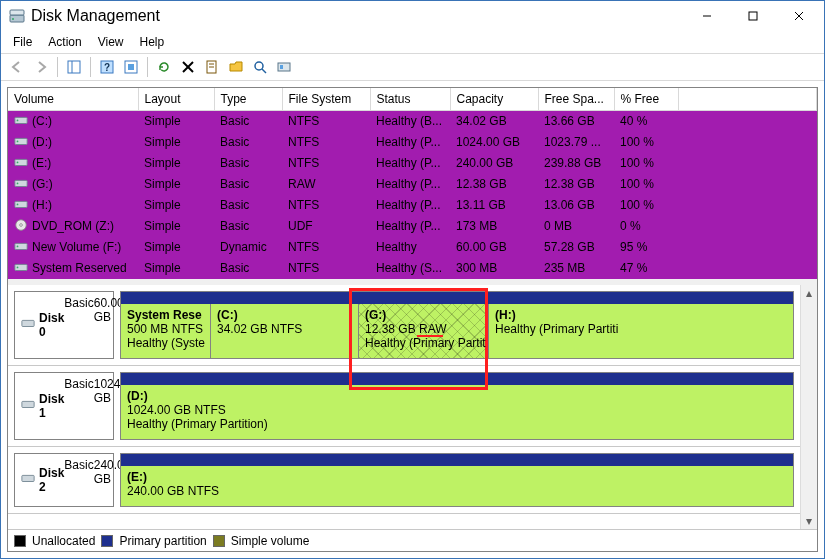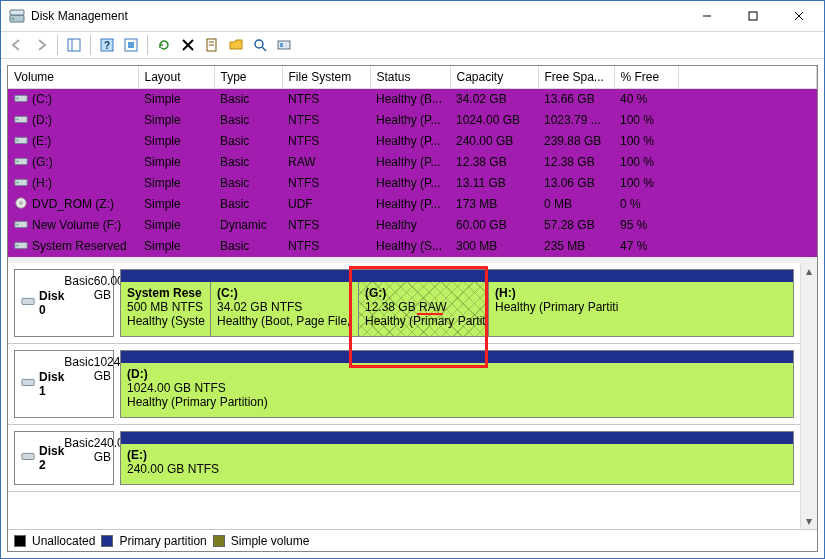--- a/index.html
+++ b/index.html
@@ -1,20 +1,20 @@
 <!DOCTYPE html>
 <html><head>
 <meta charset="utf-8">
 <style>
   * { box-sizing: border-box; }
   html, body { margin: 0; padding: 0; font-family: "Segoe UI", Tahoma, sans-serif; font-size: 12px; color: #000; }
   .window { width: 825px; height: 559px; background: #fff; border: 1px solid #3973b6; display: flex; flex-direction: column; }
   .titlebar { height: 30px; display: flex; align-items: center; padding: 0 2px 0 8px; }
   .titlebar .app-icon { width: 16px; height: 16px; margin-right: 6px; }
-  .titlebar .title { flex: 1; font-size: 12px; }
+  .titlebar .title { flex: 1; font-size: 16px; }
   .win-controls { display: flex; }
   .win-btn { width: 46px; height: 30px; display: flex; align-items: center; justify-content: center; }
   .win-btn svg { width: 10px; height: 10px; }
   .menubar { height: 22px; display: flex; align-items: center; padding: 0 4px; }
   .menubar .menu-item { padding: 2px 8px; }
   .toolbar { height: 28px; border-top: 1px solid #d9d9d9; border-bottom: 1px solid #d9d9d9; display: flex; align-items: center; padding: 0 4px; gap: 0; }
   .tool-btn { width: 24px; height: 24px; display: flex; align-items: center; justify-content: center; }
   .tool-sep { width: 1px; height: 20px; background: #c8c8c8; margin: 0 4px; }
   .client { flex: 1; padding: 6px; display: flex; flex-direction: column; overflow: hidden; }
   .client-frame { flex: 1; border: 1px solid #838383; display:flex; flex-direction:column; overflow:hidden; }
@@ -88,20 +88,26 @@
         </div>
       <div class="win-btn">
           <svg viewBox="0 0 10 10">
             <line x1="1" y1="1" x2="9" y2="9" stroke="#000"></line>
             <line x1="9" y1="1" x2="1" y2="9" stroke="#000"></line>
           </svg>
         </div>
     </div>
   </div>
 
+  <div class="menubar">
+    <div class="menu-item">File</div>
+    <div class="menu-item">Action</div>
+    <div class="menu-item">View</div>
+    <div class="menu-item">Help</div>
+  </div>
 
   <div class="toolbar">
     <div class="tool-btn disabled">
         <svg width="16" height="16" viewBox="0 0 16 16">
           <path d="M10 3 L4 8 L10 13" fill="none" stroke="#a8a8a8" stroke-width="2"></path>
         </svg>
       </div>
     <div class="tool-btn disabled">
         <svg width="16" height="16" viewBox="0 0 16 16">
           <path d="M6 3 L12 8 L6 13" fill="none" stroke="#a8a8a8" stroke-width="2"></path>
@@ -372,21 +378,20 @@
                       <div class="disk-strip-top"></div>
                       <div class="parts-flex">
                         <div class="part" style="width: 90px;">
                           <div class="pname">System Rese</div>
        <div>500 MB NTFS</div>
        <div>Healthy (Syste</div>
                         </div>
                         <div class="part" style="width: 148px;">
                           <div class="pname">(C:)</div>
        <div>34.02 GB NTFS</div>
-       <div>Healthy (Boot, Page File,</div>
                         </div>
                         <div class="part raw" style="width: 130px;">
                           <div class="pname">(G:)</div>
        <div>12.38 GB RAW</div>
        <div>Healthy (Primary Partit</div>
                         </div>
                         <div class="part" style="width: 148px;">
                           <div class="pname">(H:)</div>
        <div>Healthy (Primary Partiti</div>
                         </div>

